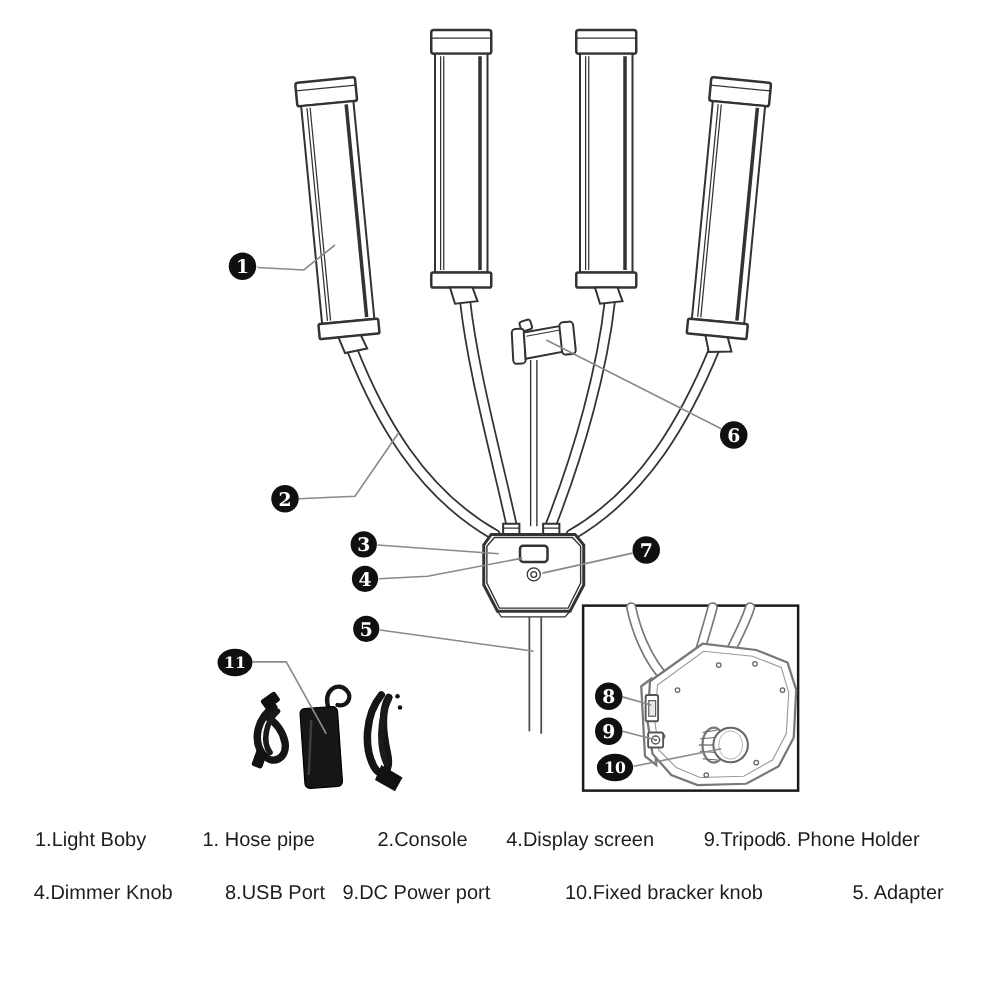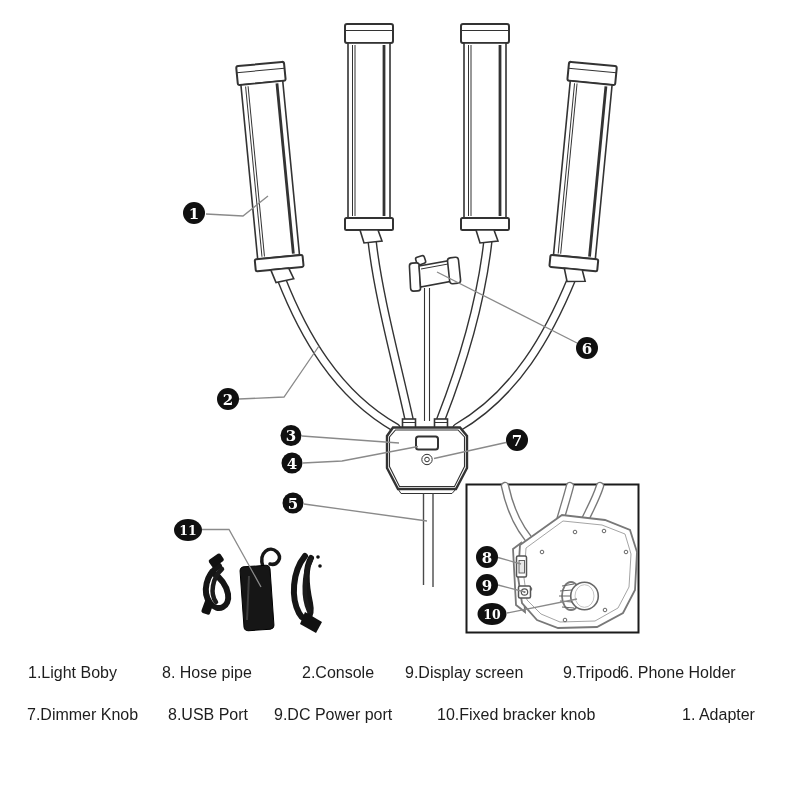--- a/index.html
+++ b/index.html
@@ -237,25 +237,25 @@
     </g>
     <g>
       <ellipse class="callout" cx="188" cy="530" rx="14" ry="11"></ellipse>
       <text class="callout-num small" x="188" y="534.5">11</text>
     </g>
   </g>
 </svg>
 
   <div class="legend">
     <span style="left:28px;top:664px">1.Light Boby</span>
-    <span style="left:162px;top:664px">8. Hose pipe</span>
+    <span style="left:162px;top:664px">1. Hose pipe</span>
     <span style="left:302px;top:664px">2.Console</span>
-    <span style="left:405px;top:664px">9.Display screen</span>
+    <span style="left:405px;top:664px">4.Display screen</span>
     <span style="left:563px;top:664px">9.Tripod</span>
     <span style="left:620px;top:664px">6. Phone Holder</span>
-    <span style="left:27px;top:706px">7.Dimmer Knob</span>
-    <span style="left:168px;top:706px">8.USB Port</span>
+    <span style="left:27px;top:706px">4.Dimmer Knob</span>
+    <span style="left:180px;top:706px">8.USB Port</span>
     <span style="left:274px;top:706px">9.DC Power port</span>
-    <span style="left:437px;top:706px">10.Fixed bracker knob</span>
-    <span style="left:682px;top:706px">1. Adapter</span>
+    <span style="left:452px;top:706px">10.Fixed bracker knob</span>
+    <span style="left:682px;top:706px">5. Adapter</span>
   </div>
 
 </div>
 
 </body></html>

